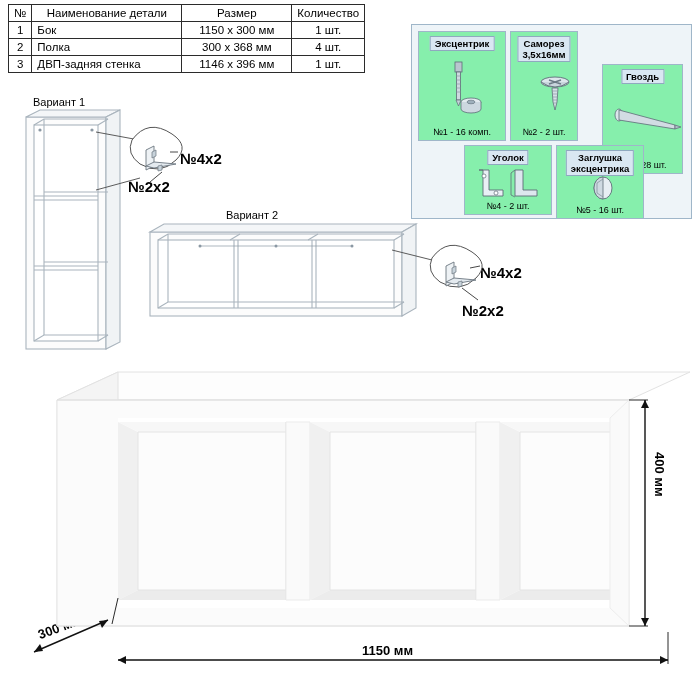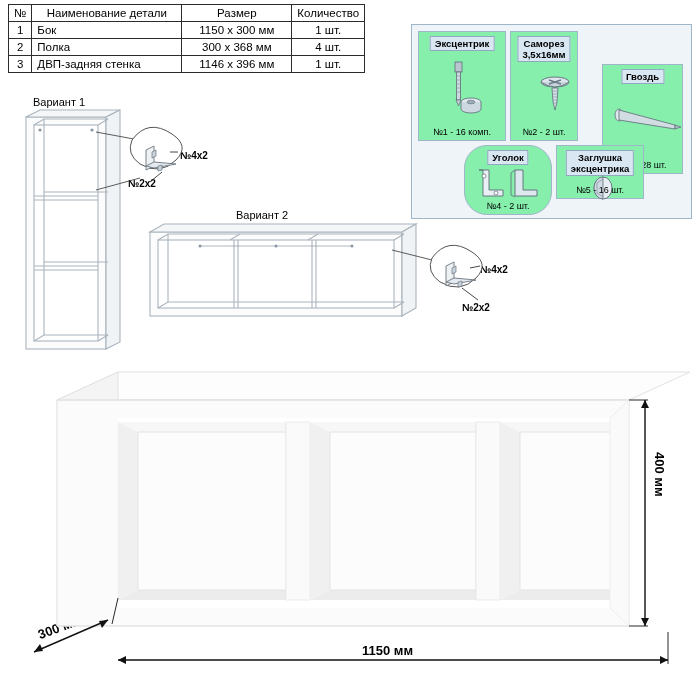--- a/index.html
+++ b/index.html
@@ -81,21 +81,21 @@
 
   
   .lbl {
     position: absolute;
     font-size: 11px;
     font-weight: normal;
     white-space: nowrap;
   }
   .lbl-sm {
     position: absolute;
-    font-size: 10px;
+    font-size: 15px;
     font-weight: bold;
     white-space: nowrap;
   }
 
   
   .svg-layer {
     position: absolute;
     left: 0; top: 0;
     width: 700px; height: 690px;
     pointer-events: none;
@@ -201,52 +201,52 @@
     <div class="hw-art">
       <svg width="85" height="68" viewBox="0 0 85 68">
         <ellipse cx="16" cy="26" rx="4" ry="6" fill="#dde6ec" stroke="#5d6c77" stroke-width="0.8"></ellipse>
         <path d="M16 21 L72 36 L72 40 L16 31 Z" fill="#d2dce3" stroke="#5d6c77" stroke-width="0.8"></path>
         <path d="M72 36 l6 2 l-6 2 z" fill="#aebcc6" stroke="#5d6c77" stroke-width="0.7"></path>
       </svg>
     </div>
     <div class="hw-caption">№3 - 28 шт.</div>
   </div>
 
-  <div class="hw-cell" style="left:52px; top:120px; width:88px; height:70px;border-radius:23px;">
+  <div class="hw-cell" style="left:52px; top:120px; width:88px; height:70px;">
     <div class="hw-title">Уголок</div>
     <div class="hw-art" style="top:20px; bottom:16px;">
       <svg width="88" height="34" viewBox="0 0 88 34">
         <path d="M14 4 h10 v20 h14 v6 h-20 v-26 z" fill="#e9f0f5" stroke="#5d6c77" stroke-width="0.9"></path>
         <circle cx="19" cy="10" r="2" fill="#fff" stroke="#5d6c77" stroke-width="0.7"></circle>
         <circle cx="31" cy="27" r="2" fill="#fff" stroke="#5d6c77" stroke-width="0.7"></circle>
         <path d="M50 4 h8 v20 h14 v6 h-22 z" fill="#dde7ee" stroke="#5d6c77" stroke-width="0.9"></path>
         <path d="M50 4 l-4 3 v22 l4 2" fill="none" stroke="#5d6c77" stroke-width="0.8"></path>
       </svg>
     </div>
     <div class="hw-caption">№4 - 2 шт.</div>
   </div>
 
-  <div class="hw-cell" style="left:144px; top:120px; width:88px; height:54px;">
+  <div class="hw-cell" style="left:144px; top:120px; width:88px; height:74px;">
     <div class="hw-title" style="line-height:11px;">
       <span>Заглушка</span><br>
       <span>эксцентрика</span>
     </div>
     <div class="hw-art" style="top:30px; bottom:16px;">
       <svg width="88" height="24" viewBox="0 0 88 24">
         <ellipse cx="46" cy="12" rx="9" ry="11" fill="#e7eef3" stroke="#5d6c77" stroke-width="0.9"></ellipse>
         <path d="M37 12 a9 11 0 0 1 9 -11 v22 a9 11 0 0 1 -9 -11 z" fill="#cfdae2" stroke="#5d6c77" stroke-width="0.8"></path>
         <path d="M46 3 l-6 4 v10 l6 4" fill="none" stroke="#7d8d98" stroke-width="0.7"></path>
       </svg>
     </div>
     <div class="hw-caption">№5 - 16 шт.</div>
   </div>
 </div>
 
 <div class="lbl" style="left:33px; top:96px;">Вариант 1</div>
-<div class="lbl" style="left:226px; top:209px;margin-left:10px;">Вариант 2</div>
+<div class="lbl" style="left:226px; top:209px;">Вариант 2</div>
 
 <div class="lbl-sm" style="left:180px; top:150px;">№4х2</div>
 <div class="lbl-sm" style="left:128px; top:178px;">№2х2</div>
 <div class="lbl-sm" style="left:480px; top:264px;">№4х2</div>
 <div class="lbl-sm" style="left:462px; top:302px;">№2х2</div>
 
 <div class="dim-label dim-400">400 мм</div>
 <div class="dim-label dim-300">300 мм</div>
 <div class="dim-label dim-1150">1150 мм</div>
 

